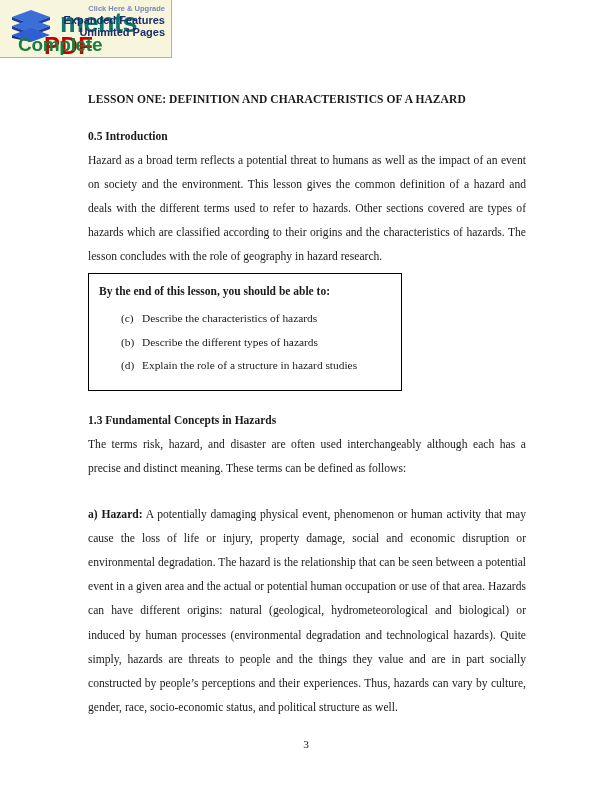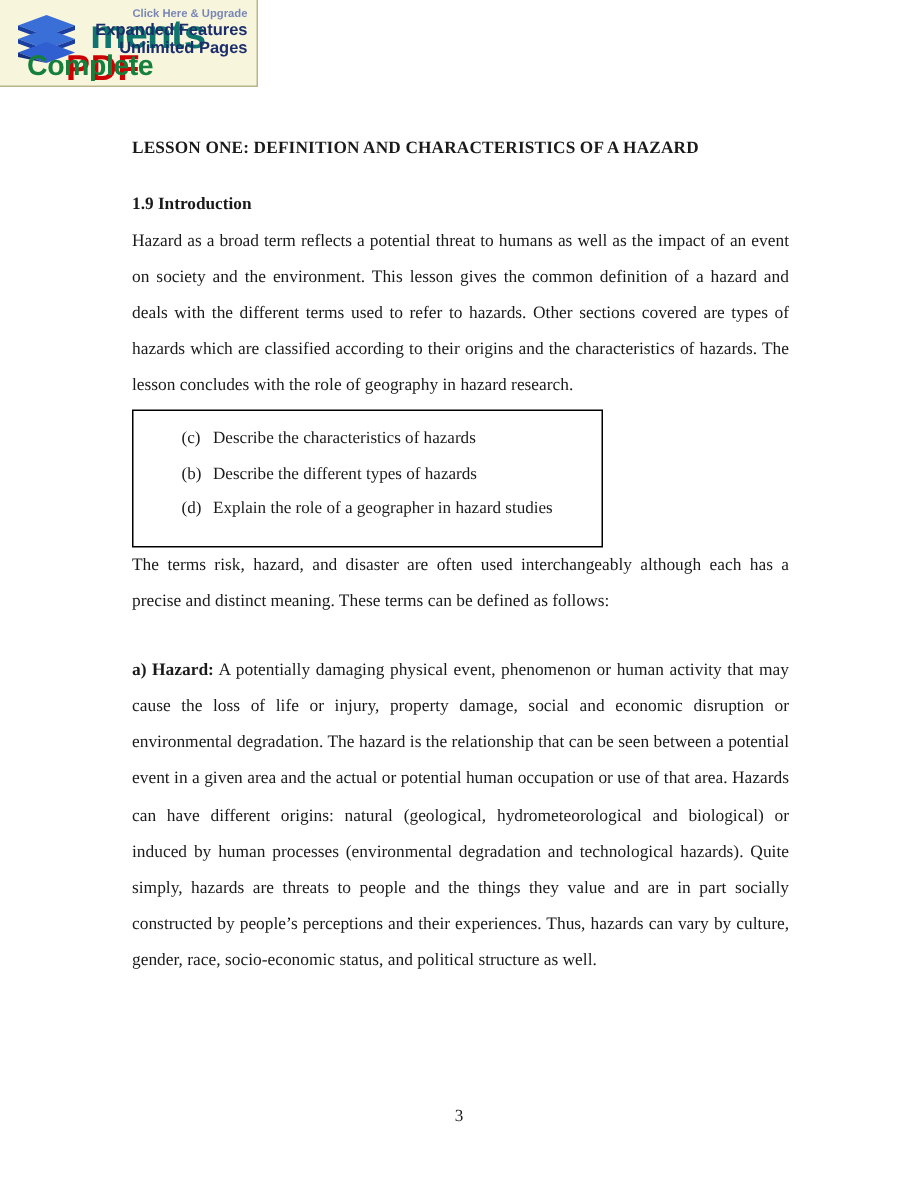--- a/index.html
+++ b/index.html
@@ -187,38 +187,40 @@
     <div class="click-line">Click Here &amp; Upgrade</div>
     <div class="feature-line">Expanded Features</div>
     <div class="feature-line">Unlimited Pages</div>
   </div>
 </div>
 
 <div id="page-content">
 
   <h1 class="doc-title">LESSON ONE: DEFINITION AND CHARACTERISTICS OF A HAZARD</h1>
 
-  <h2 class="section-heading">1.9 Introduction</h2>
+  <h2 class="section-heading">0.5 Introduction</h2>
   <p class="body-para">Hazard as a broad term reflects a potential threat to humans as well as the impact of an event on society and the environment. This lesson gives the common definition of a hazard and deals with the different terms used to refer to hazards. Other sections covered are types of hazards which are classified according to their origins and the characteristics of hazards. The lesson concludes with the role of geography in hazard research.</p>
 
 
   <div id="objectives-box">
+    <p class="box-title">By the end of this lesson, you should be able to:</p>
     <ul id="objectives-list">
       <li>
         <span class="marker">(c)</span><span>Describe the characteristics of hazards</span>
       </li>
       <li>
         <span class="marker">(b)</span><span>Describe the different types of hazards</span>
       </li>
       <li>
-        <span class="marker">(d)</span><span>Explain the role of a geographer in hazard studies</span>
+        <span class="marker">(d)</span><span>Explain the role of a structure in hazard studies</span>
       </li>
     </ul>
   </div>
 
+  <h2 class="section-heading">1.3 Fundamental Concepts in Hazards</h2>
   <p class="body-para">The terms risk, hazard, and disaster are often used interchangeably although each has a precise and distinct meaning. These terms can be defined as follows:</p>
 
   <p class="body-para" style="padding-top:22px;">
     <span class="hazard-label">a) Hazard:</span><span> A potentially damaging physical event, phenomenon or human activity that may cause the loss of life or injury, property damage, social and economic disruption or environmental degradation. The hazard is the relationship that can be seen between a potential event in a given area and the actual or potential human occupation or use of that area. Hazards can have different origins: natural (geological, hydrometeorological and biological) or induced by human processes (environmental degradation and technological hazards). Quite simply, hazards are threats to people and the things they value and are in part socially constructed by people’s perceptions and their experiences. Thus, hazards can vary by culture, gender, race, socio-economic status, and political structure as well.</span>
   </p>
 </div>
 
 <div id="page-number">3</div>
 
 </body></html>

